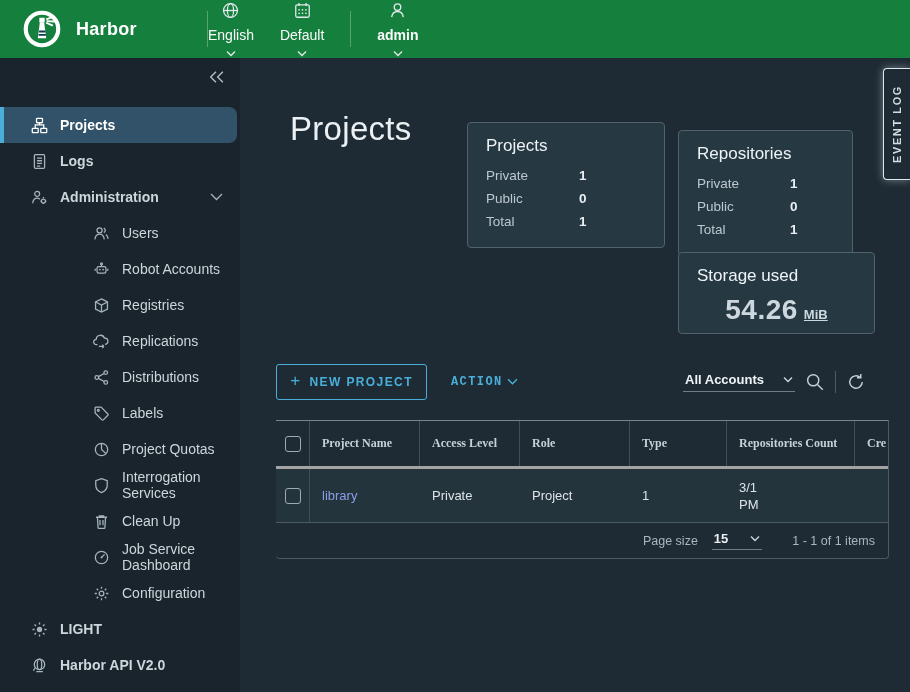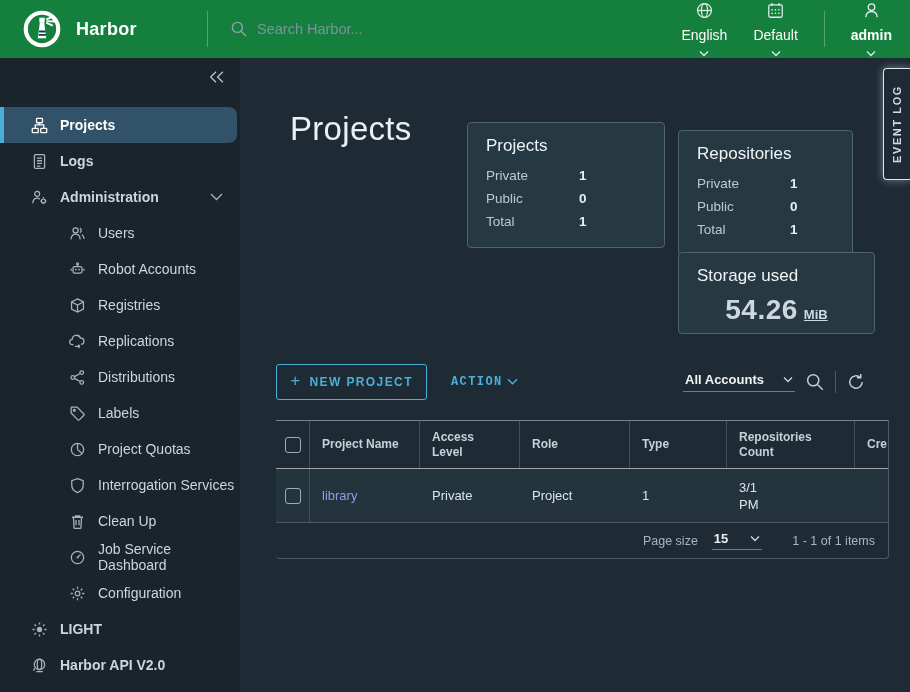--- a/index.html
+++ b/index.html
@@ -24,21 +24,21 @@
   .tb-user { font-weight:700; }
   .chev { color:#cfd8dd; }
 
   
   .sidebar { position:absolute; left:0; top:58px; width:240px; height:634px; background:#19242c; z-index:10; }
   .collapse-row { height:38px; display:flex; align-items:center; justify-content:flex-end; padding-right:15px; color:#b9c5cc; }
   .nav { margin-top:11px; }
   .nav-item { height:36px; display:flex; align-items:center; gap:12px; padding-left:31px;
               font-size:14px; font-weight:600; color:#ccd6db; cursor:pointer; }
   .nav-item svg { color:#a7b4bc; flex:none; }
-  .nav-item.sub { padding-left:69px; font-weight:400; }
+  .nav-item.sub { padding-left:69px; font-weight:400;margin-left:24px; }
   .nav-item.selected { background:#315268; border-left:4px solid #49afd9; padding-left:27px;
                        margin-right:3px; border-radius:0 8px 8px 0; color:#ffffff; }
   .nav-item.selected svg { color:#ffffff; }
   .nav-caret { margin-left:auto; margin-right:17px; color:#aab7bf; }
 
   
   .content { position:absolute; left:240px; top:58px; width:670px; height:634px; background:#1e2b34; }
   .page-title { position:absolute; left:50px; top:52px; font-size:33px; font-weight:300;
                 color:#eaf0f3; letter-spacing:.3px; }
 
@@ -68,21 +68,21 @@
                    border-bottom:1px solid #6e7d86; padding:0 2px 4px; cursor:pointer; }
   .filter-select-value { font-size:13px; font-weight:600; color:#eef3f6; }
   .icon-btn { background:none; border:none; color:#c3ced5; cursor:pointer; padding:0; margin-left:10px; }
   .v-divider { width:1px; height:22px; background:#4b5a63; margin-left:10px; }
 
   
   .datagrid { position:absolute; left:36px; top:362px; width:613px;
               border-top:1px solid #76848d; border-right:1px solid #4b5a64;
               border-bottom:1px solid #4b5a64; border-radius:0 0 4px 4px; overflow:hidden; }
   .dg-header, .dg-row { display:grid; grid-template-columns:34px 110px 100px 110px 97px 128px 1fr; }
-  .dg-header { height:48px; border-bottom:1px solid #a3a3a3; }
+  .dg-header { height:48px; border-bottom:3px solid #a3a3a3;font-family:Liberation Serif, serif; }
   .hcell { display:flex; align-items:center; padding:0 12px; font-size:12px; font-weight:700;
            color:#c6d1d7; line-height:15px; border-right:1px solid #404f59; cursor:pointer; }
   .hcell.center { justify-content:center; padding:0; }
   .hcell.last { border-right:none; overflow:hidden; white-space:nowrap; }
   .dg-row { height:54px; background:#24343d; border-bottom:1px solid #4b5a64;
             font-size:13px; color:#dde4e9; }
   .cell { display:flex; align-items:center; padding:0 12px; overflow:hidden; }
   .cell.center { justify-content:center; padding:0; border-right:1px solid #404f59; }
   .link { color:#8b9de6; cursor:pointer; }
   .wrap-narrow { width:58px; line-height:17px; }
@@ -115,29 +115,20 @@
           <path d="M19 35 L21.4 16 h5.2 L29 35 Z" fill="#ffffff" stroke="none"></path>
           <path d="M20.5 27 h7.6 M20 31 h8.6" stroke="#0d3b4e"></path>
           <rect x="20.8" y="10.5" width="6.4" height="5.5" fill="#ffffff" stroke="none"></rect>
           <path d="M29 12.5 l8 -3 M29.5 14.5 l9.5 0.5 M29 16.5 l8 3.5" stroke="#ffffff"></path>
         </g>
       </svg>
     </span>
     <span class="brand">Harbor</span>
   </div>
   <div class="tb-divider"></div>
-  <div class="search-block">
-    <span>
-      <svg width="18" height="18" viewBox="0 0 18 18" fill="none" stroke="currentColor" stroke-width="1.4">
-        <circle cx="7.4" cy="7.4" r="5"></circle>
-          <path d="M11.2 11.2 L16 16"></path>
-      </svg>
-    </span>
-    <input class="search-input" type="text" placeholder="Search Harbor..." style="">
-  </div>
   <div class="tb-right">
     <div class="tb-group">
       <span>
         <svg width="19" height="19" viewBox="0 0 18 18" fill="none" stroke="currentColor" stroke-width="1.2">
           <circle cx="9" cy="9" r="6.6"></circle>
             <ellipse cx="9" cy="9" rx="2.9" ry="6.6"></ellipse>
             <path d="M2.6 9 h12.8"></path>
         </svg>
       </span>
       <span>English</span>

